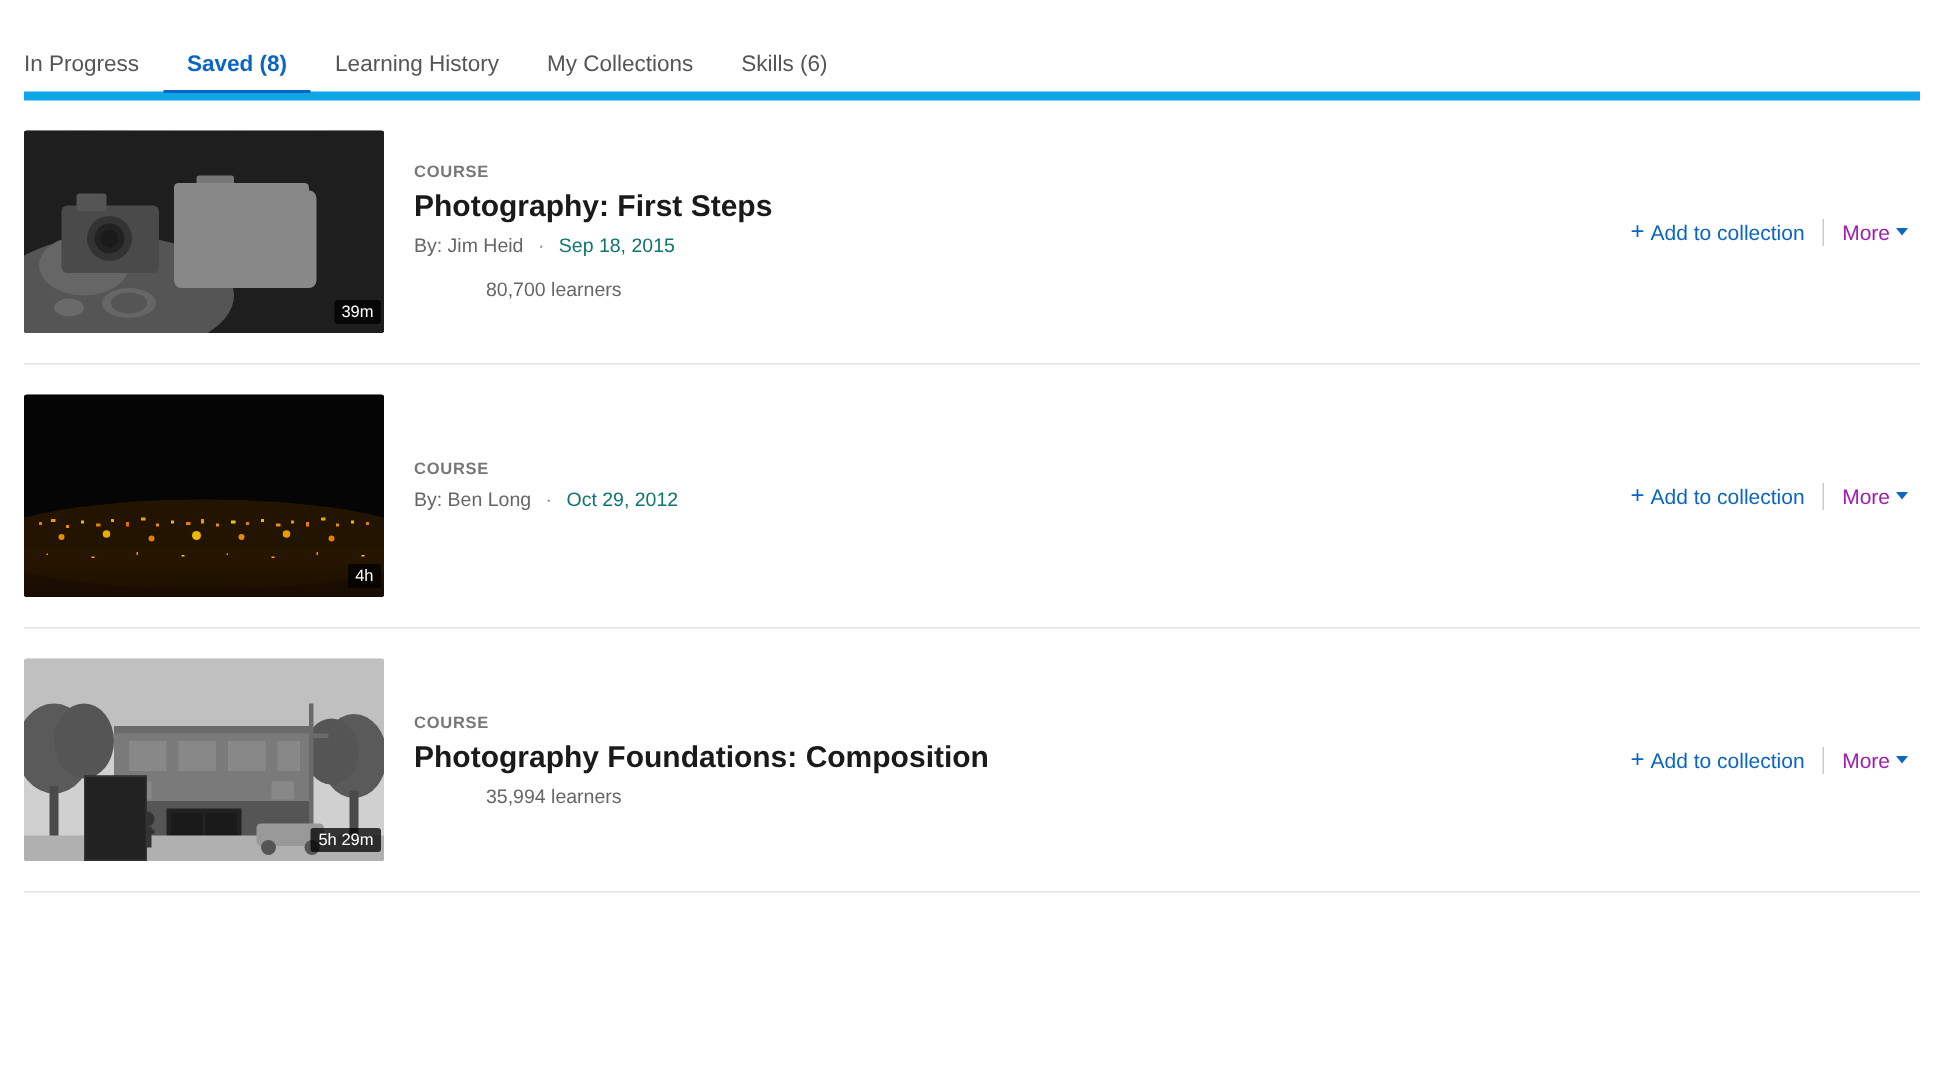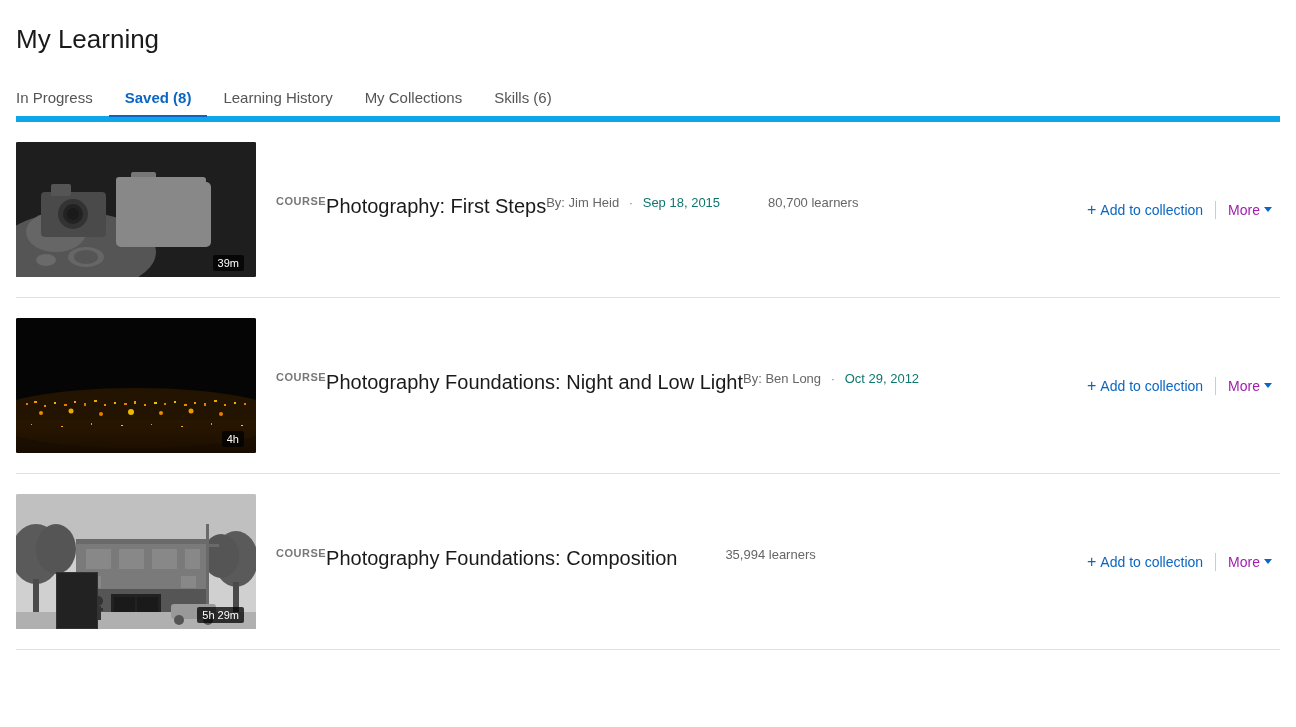--- a/index.html
+++ b/index.html
@@ -144,47 +144,48 @@
       left: 40px;
       width: 40px;
       height: 55px;
       background: #222;
       border: 1px solid #333;
     }
 
     .duration-badge {
       position: absolute;
       bottom: 6px;
-      right: 12px;
+      right: 2px;
       background: rgba(0, 0, 0, 0.75);
       color: #fff;
       font-size: 11px;
       padding: 2px 5px;
       border-radius: 2px;
     }
 
     .course-info {
       flex: 1;
       padding: 0 20px;
       display: flex;
+      flex-direction: column;
       justify-content: flex-start;
     }
 
     .course-type-label {
       font-size: 11px;
       font-weight: 600;
       color: #777;
       letter-spacing: 0.5px;
       text-transform: uppercase;
       margin-bottom: 6px;
     }
 
     .course-title {
       font-size: 20px;
-      font-weight: 400;
+      font-weight: 700;
       color: #1a1a1a;
       margin-bottom: 6px;
     }
 
     .course-meta {
       font-size: 13px;
       color: #666;
       margin-bottom: 14px;
     }
 
@@ -265,21 +266,20 @@
       left: 0;
       width: 100%;
       height: 100%;
     }
   </style>
 </head>
 <body>
 
 <div class="page-container">
 
-  <h1 class="page-title">My Learning</h1>
 
   <div class="tabs-container">
     <div class="tab-item">
       <span>In Progress</span>
     </div>
     <div class="tab-item active">
       <span>Saved (8)</span>
     </div>
     <div class="tab-item">
       <span>Learning History</span>
@@ -404,21 +404,20 @@
           <rect x="105" y="107" width="2" height="1" fill="#ffcc00"></rect>
           <rect x="135" y="106" width="1" height="1" fill="#ff9900"></rect>
           <rect x="165" y="108" width="2" height="1" fill="#ffaa00"></rect>
           <rect x="195" y="105" width="1" height="2" fill="#ff8800"></rect>
           <rect x="225" y="107" width="2" height="1" fill="#ffcc00"></rect>
         </svg>
         <span class="duration-badge">4h</span>
       </div>
       <div class="course-info">
         <div class="course-type-label">COURSE</div>
-        <div class="course-title">Photography Foundations: Night and Low Light</div>
         <div class="course-meta">
           <span>By: </span><span>Ben Long</span><span class="dot-sep"> · </span><span class="course-date">Oct 29, 2012</span>
         </div>
       </div>
       <div class="course-actions">
         <button class="add-to-collection-btn">
           <span class="plus-icon">+</span>
           <span>Add to collection</span>
         </button>
         <div class="action-divider"></div>

